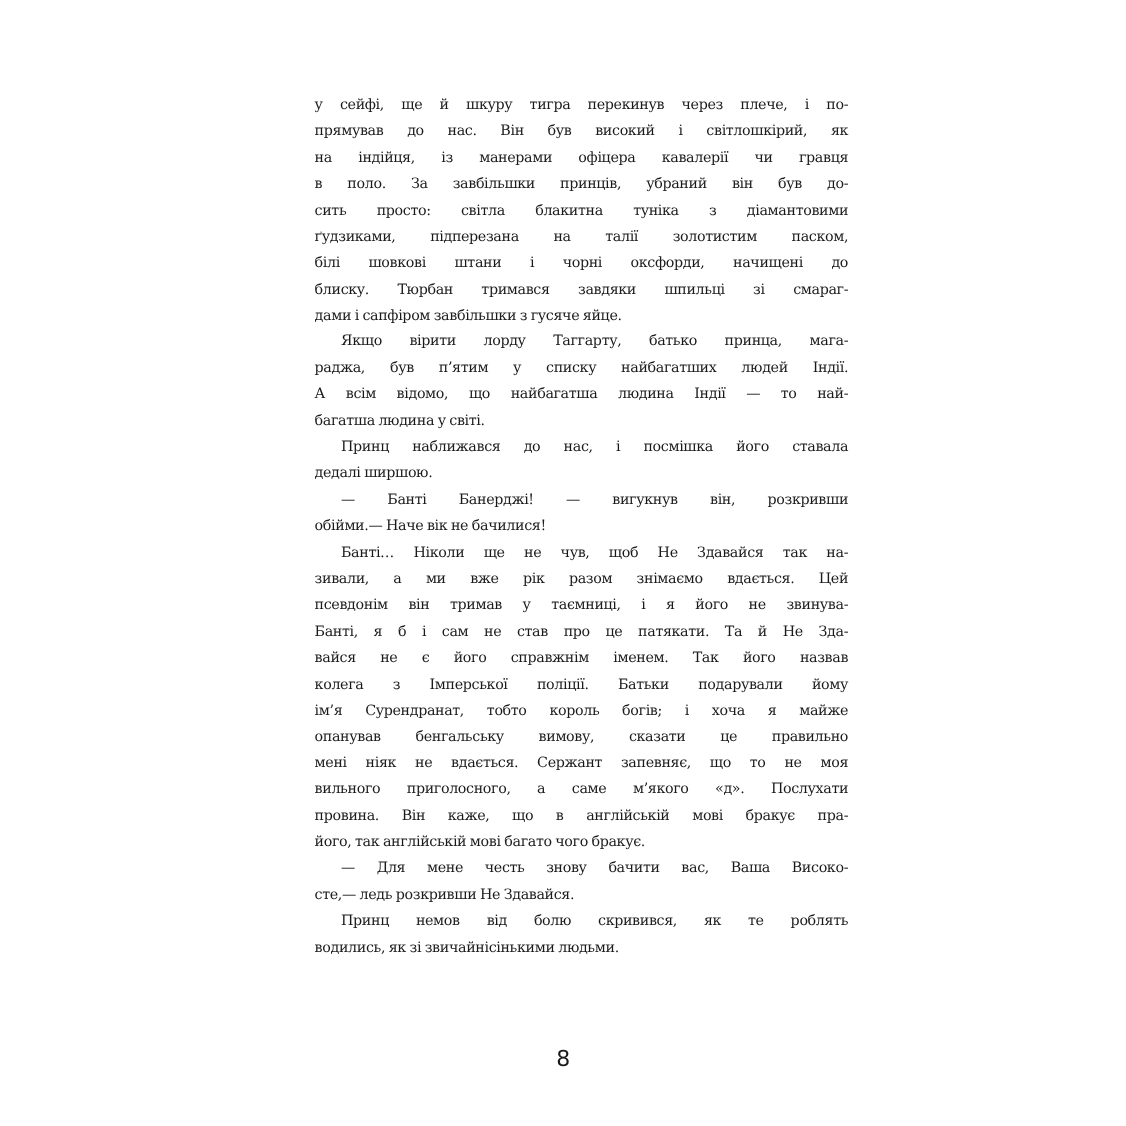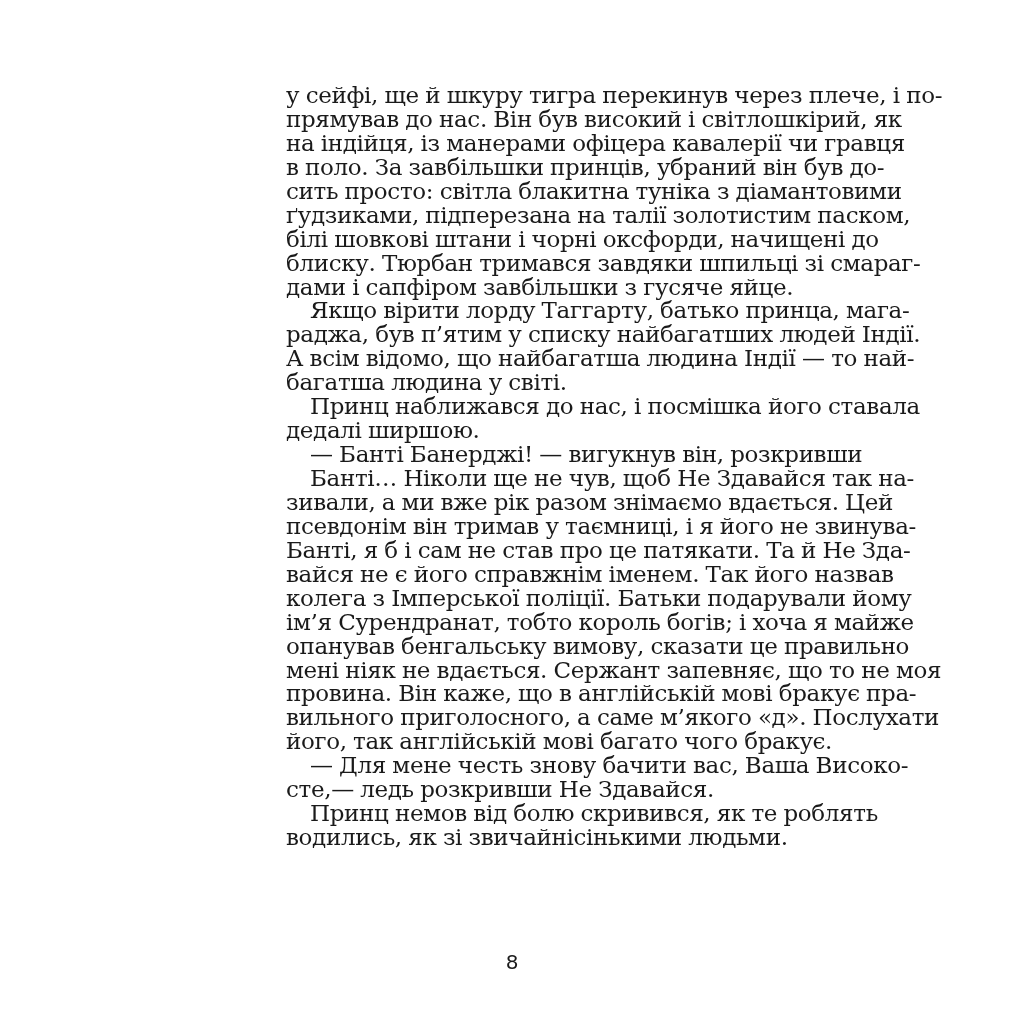--- a/index.html
+++ b/index.html
@@ -18,21 +18,21 @@
       left: 0; top: 0;
       width: 1024px; height: 1024px;
       background: #ffffff;
     }
     .text-block {
       position: absolute;
       left: 286px;
       top: 84px;
       width: 485px;
       font-family: "DejaVu Serif", "Liberation Serif", serif;
-      font-size: 23px;
+      font-size: 13px;
       line-height: 23.95px;
       color: #1a1a1a;
       letter-spacing: -0.35px;
       word-spacing: -0.5px;
     }
     .line {
       display: block;
       height: 23.95px;
       white-space: nowrap;
       text-align: justify;
@@ -69,31 +69,32 @@
       <span class="line">білі шовкові штани і чорні оксфорди, начищені до</span>
       <span class="line">блиску. Тюрбан тримався завдяки шпильці зі смараг-</span>
       <span class="line last">дами і сапфіром завбільшки з гусяче яйце.</span>
       <span class="line indent">Якщо вірити лорду Таггарту, батько принца, мага-</span>
       <span class="line">раджа, був п’ятим у списку найбагатших людей Індії.</span>
       <span class="line">А всім відомо, що найбагатша людина Індії — то най-</span>
       <span class="line last">багатша людина у світі.</span>
       <span class="line indent">Принц наближався до нас, і посмішка його ставала</span>
       <span class="line last">дедалі ширшою.</span>
       <span class="line indent">— Банті Банерджі! — вигукнув він, розкривши</span>
+      <span class="line last">обійми.— Наче вік не бачилися!</span>
       <span class="line indent">Банті… Ніколи ще не чув, щоб Не Здавайся так на-</span>
       <span class="line">зивали, а ми вже рік разом знімаємо вдається. Цей</span>
       <span class="line">псевдонім він тримав у таємниці, і я його не звинува-</span>
       <span class="line">Банті, я б і сам не став про це патякати. Та й Не Зда-</span>
       <span class="line">вайся не є його справжнім іменем. Так його назвав</span>
       <span class="line">колега з Імперської поліції. Батьки подарували йому</span>
       <span class="line">ім’я Сурендранат, тобто король богів; і хоча я майже</span>
       <span class="line">опанував бенгальську вимову, сказати це правильно</span>
       <span class="line">мені ніяк не вдається. Сержант запевняє, що то не моя</span>
+      <span class="line">вильного приголосного, а саме м’якого «д». Послухати</span>
       <span class="line">провина. Він каже, що в англійській мові бракує пра-</span>
-      <span class="line">вильного приголосного, а саме м’якого «д». Послухати</span>
       <span class="line last">його, так англійській мові багато чого бракує.</span>
       <span class="line indent">— Для мене честь знову бачити вас, Ваша Високо-</span>
       <span class="line last">сте,— ледь розкривши Не Здавайся.</span>
       <span class="line indent">Принц немов від болю скривився, як те роблять</span>
       <span class="line last">водились, як зі звичайнісінькими людьми.</span>
     </div>
   <div class="page-number">8</div>
 </div>
 
 </body></html>

